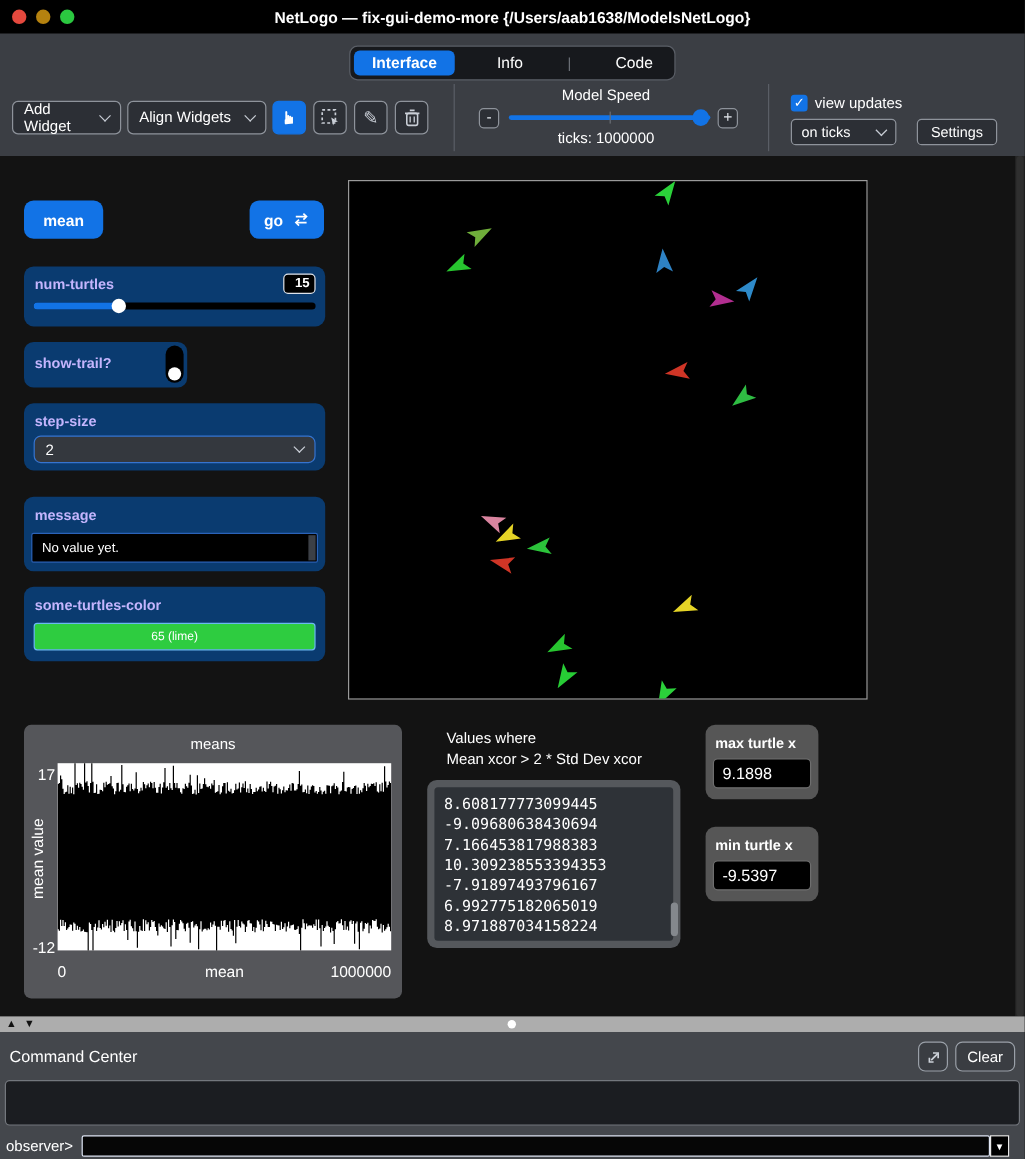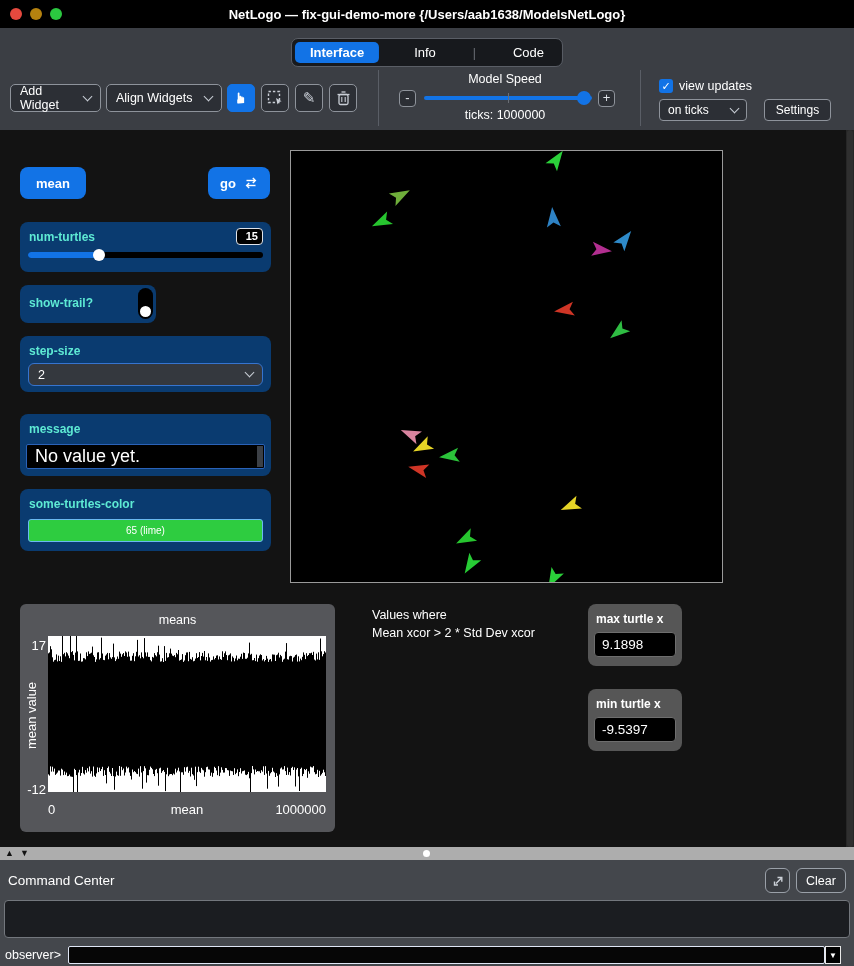--- a/index.html
+++ b/index.html
@@ -49,32 +49,32 @@
           color:#fff;font-size:12px;display:flex;align-items:center;justify-content:center;}
 
   
   .content{position:relative;height:717px;background:#131313;overflow:hidden;}
   .scrollstrip{position:absolute;right:0;top:0;width:8px;height:100%;background:#262626;}
   .scrollstrip .thumb{position:absolute;top:0;left:1px;width:6px;height:100%;background:#2f2f2f;border-radius:3px;}
 
   .nl-btn{position:absolute;background:#1273e6;border:none;border-radius:8px;color:#fff;
           font-size:13px;font-weight:bold;display:flex;align-items:center;justify-content:center;gap:8px;}
   .panel{position:absolute;background:#0a3b70;border-radius:8px;color:#fff;}
-  .panel .plabel{position:absolute;left:9px;top:8px;font-size:12px;font-weight:bold;color:#5eead4;}
+  .panel .plabel{position:absolute;left:9px;top:8px;font-size:12px;font-weight:bold;color:#c4b5fd;}
   .valbox{position:absolute;background:#000;border:1.5px solid #dfe3ea;border-radius:4px;
           color:#fff;font-size:11px;font-weight:bold;text-align:right;padding:1px 4px 0 2px;}
   .sl-track{position:absolute;left:8px;right:8px;height:6px;border-radius:3px;background:#000;}
   .sl-fill{position:absolute;left:0;top:0;height:6px;border-radius:3px;background:#1273e6;}
   .sl-thumb{position:absolute;top:-3px;width:12px;height:12px;border-radius:50%;background:#fff;}
   .toggle{position:absolute;width:15px;height:31px;background:#000;border-radius:8px;}
   .toggle .knob{position:absolute;left:2px;bottom:2px;width:11px;height:11px;border-radius:50%;background:#fff;}
   .dd{position:absolute;background:#34383e;border:1px solid #3674cf;border-radius:6px;color:#fff;
       font-size:12.5px;display:flex;align-items:center;justify-content:space-between;padding:0 9px;}
   .outfield{position:absolute;background:#000;border:1px solid #2a62b8;border-radius:2px;color:#fff;
-            font-size:18px;display:flex;align-items:center;padding-left:8px;overflow:hidden;}
+            font-size:11px;display:flex;align-items:center;padding-left:8px;overflow:hidden;}
   .outfield .mini-scroll{position:absolute;right:1px;top:1px;bottom:1px;width:6px;background:#3c4046;}
   .colorbar{position:absolute;border-radius:3px;border:1px solid #6ab8f0;color:#fff;font-size:10px;
             display:flex;align-items:center;justify-content:center;}
 
   .worldview{position:absolute;background:#000;border:1px solid #9a9a9a;}
 
   
   .plot{position:absolute;background:#55565a;border-radius:6px;color:#fff;}
   .plot .ptitle{position:absolute;top:9px;left:0;right:0;text-align:center;font-size:12.5px;}
   .plot .parea{position:absolute;background:#fff;}
@@ -279,20 +279,32 @@
     <div class="xtick" style="left:28px;top:198px;">0</div>
     <div class="xtick" style="left:28px;top:198px;width:278px;text-align:center;">mean</div>
     <div class="xtick" style="left:28px;top:198px;width:278px;text-align:right;">1000000</div>
   </div>
 
   <div class="notetext" style="left:372px;top:476px;">
     <div>Values where</div>
     <div>Mean xcor &gt; 2 * Std Dev xcor</div>
   </div>
 
+  <div class="outputw" style="left:356px;top:520px;width:211px;height:140px;">
+    <div class="inner">
+        <div>8.608177773099445</div>
+        <div>-9.09680638430694</div>
+        <div>7.166453817988383</div>
+        <div>10.309238553394353</div>
+        <div>-7.91897493796167</div>
+        <div>6.992775182065019</div>
+        <div>8.971887034158224</div>
+      </div>
+    <div class="vthumb"></div>
+  </div>
 
   <div class="monitor" style="left:588px;top:474px;width:94px;height:62px;">
     <div class="mlabel">max turtle x</div>
     <div class="mval">9.1898</div>
   </div>
   <div class="monitor" style="left:588px;top:559px;width:94px;height:62px;">
     <div class="mlabel">min turtle x</div>
     <div class="mval">-9.5397</div>
   </div>
 

